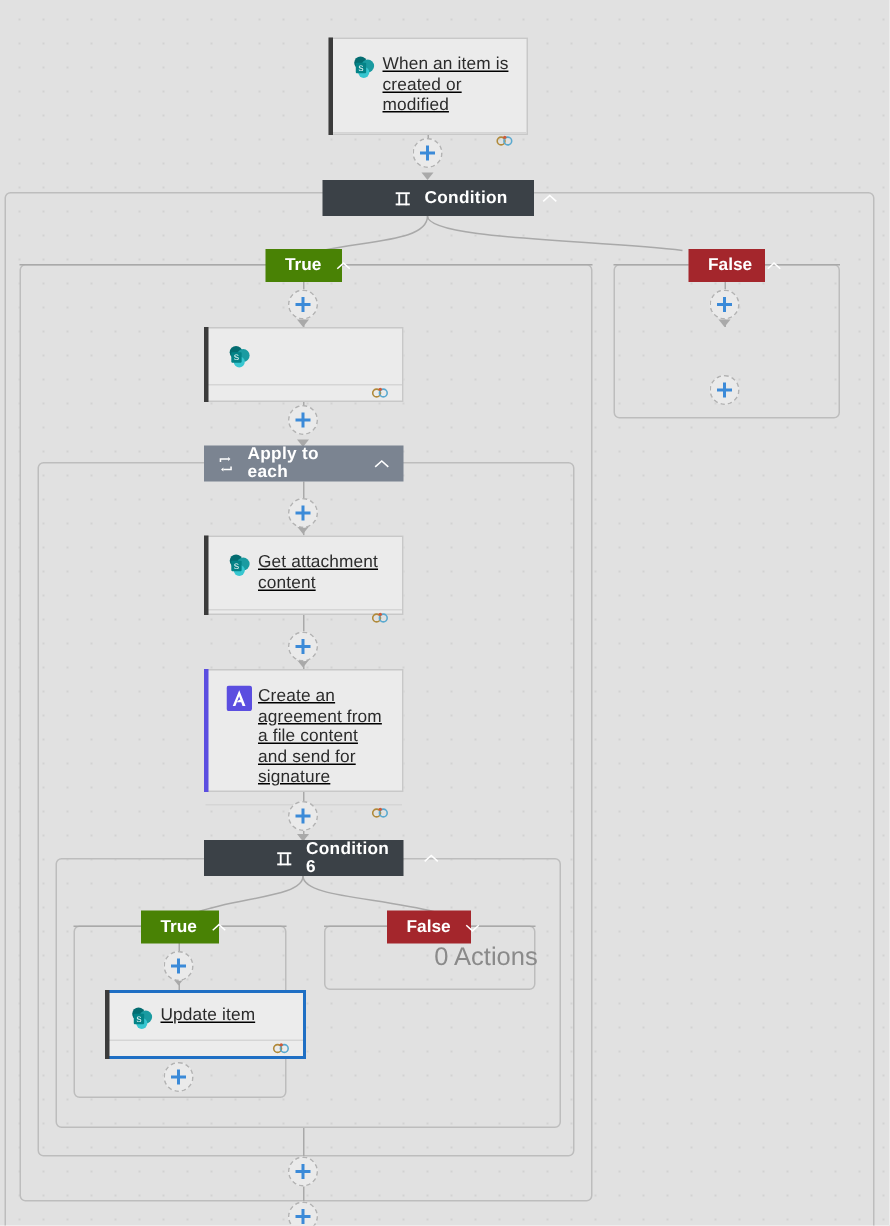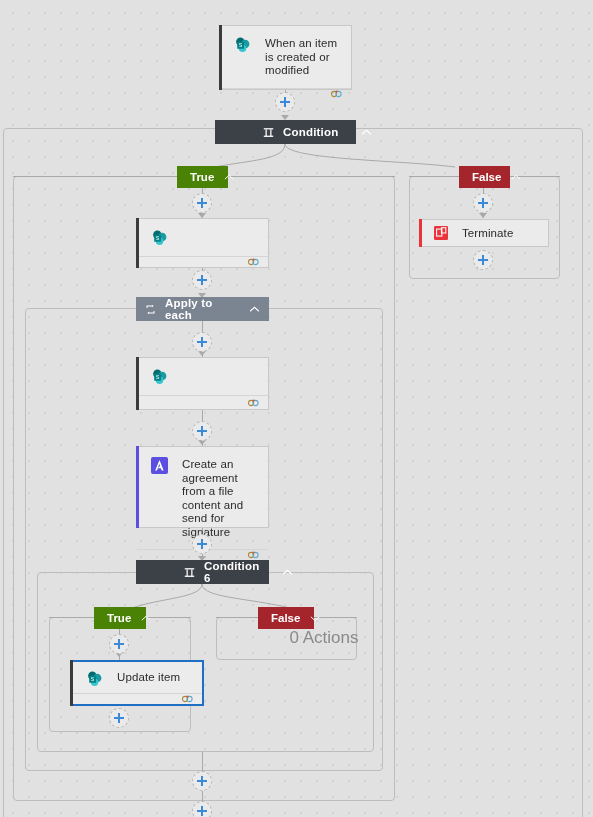--- a/index.html
+++ b/index.html
@@ -83,23 +83,24 @@
   }
   .card .accent {
     position: absolute;
     left: -1px; top: -1px; bottom: -1px;
     width: 3px;
   }
   .card.selected .accent { left: -2px; top: -2px; bottom: -2px; }
   .card-body {
     display: flex;
     align-items: flex-start;
-    gap: 14px;
+    gap: 4px;
     padding: 10px 10px 10px 14px;
     flex: 1;
+    text-decoration: underline;
   }
   .card-title {
     font-size: 11.5px;
     color: #2b2b2b;
     line-height: 13.5px;
     letter-spacing: .1px;
     padding-top: 1px;
   }
   .card-foot {
     height: 19px;
@@ -341,20 +342,21 @@
     <div class="card-body">
       <span class="ico">
         <svg viewBox="0 0 32 32" width="17" height="17">
           <circle cx="12" cy="11" r="8" fill="#036c70"></circle>
           <circle cx="21" cy="15" r="8" fill="#1a9ba1"></circle>
           <circle cx="16" cy="23" r="7" fill="#37c6d0"></circle>
           <rect x="6" y="11" width="13" height="13" rx="1" fill="#038387"></rect>
           <text x="12.5" y="21" font-size="10" fill="#ffffff" font-family="Liberation Sans, sans-serif" text-anchor="middle">S</text>
         </svg>
       </span>
+      <span class="card-title">Get attachment content</span>
     </div>
     <div class="card-foot">
       <span>
         <svg class="chev-svg" viewBox="0 0 16 12" width="13" height="10">
           <circle cx="5" cy="6" r="3.2" fill="none" stroke="#b08a3a" stroke-width="1.3"></circle>
           <circle cx="10.5" cy="6" r="3.2" fill="none" stroke="#5aa9cf" stroke-width="1.3"></circle>
           <circle cx="8" cy="3" r="1.4" fill="#cf5a3a"></circle>
         </svg>
       </span>
     </div>
@@ -447,33 +449,20 @@
           <circle cx="8" cy="3" r="1.4" fill="#cf5a3a"></circle>
         </svg>
       </span>
     </div>
   </div>
 
   <div class="plus-btn" style="left:109px; top:708px;"></div>
 
   <div class="plus-btn" style="left:473px; top:193px;"></div>
 
-  <div class="card" style="left:419px; top:219px; width:130px; height:28px;">
-    <span class="accent" style="background:#e8343a;"></span>
-    <div class="card-body" style="padding:5px 10px 5px 14px; align-items:center;">
-      <span class="ico" style="width:14px;height:14px;">
-        <svg viewBox="0 0 16 16" width="14" height="14">
-          <rect x="0" y="0" width="16" height="16" rx="1.5" fill="#e8343a"></rect>
-          <rect x="3" y="3.5" width="6" height="8" fill="none" stroke="#ffffff" stroke-width="1.2"></rect>
-          <rect x="8.5" y="2" width="5" height="6" fill="none" stroke="#ffffff" stroke-width="1.2"></rect>
-        </svg>
-      </span>
-      <span class="card-title">Terminate</span>
-    </div>
-  </div>
 
   <div class="plus-btn" style="left:473px; top:250px;"></div>
 
   <div class="plus-btn" style="left:192px; top:771px;"></div>
   <div class="vline" style="left:202px; top:752px; height:19px;"></div>
 
   <div class="plus-btn" style="left:192px; top:801px;"></div>
   <div class="vline" style="left:202px; top:791px; height:10px;"></div>
 
 </div>

